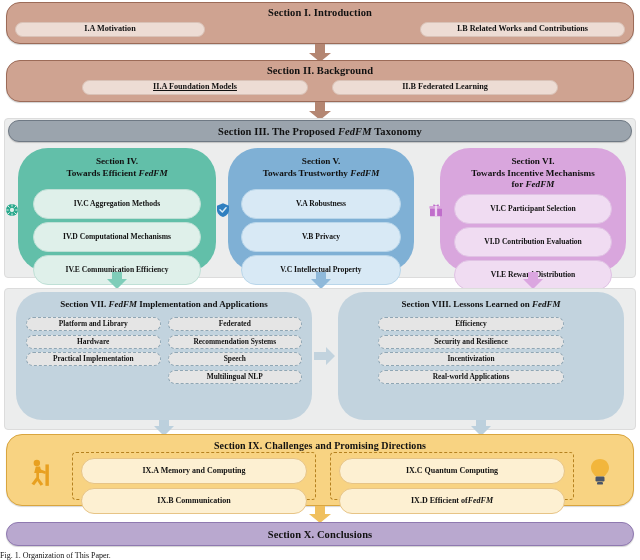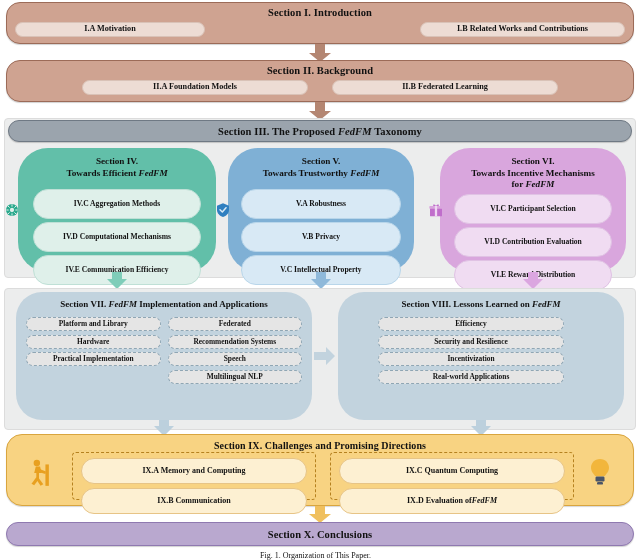--- a/index.html
+++ b/index.html
@@ -146,21 +146,21 @@
     display: flex; align-items: center; justify-content: center;
     box-shadow: 0 1px 1px rgba(0,0,0,.18);
   }
   .purple-box .sec-title { font-size: 10.5px; }
 
   
   .arrow { position: absolute; }
 
   .caption {
     position: absolute;
-    width: 631px; text-align: center;
+    width: 631px; text-align: left;
     font-size: 8px; color: #111;
   }
 </style>
 </head>
 <body>
 
 <div class="page">
 
   <div class="brown-box" style="left:6px; top:2px; width:628px; height:42px;">
     <div class="sec-title" style="margin-top:4px;">Section I. Introduction</div>
@@ -170,21 +170,21 @@
     </div>
   </div>
 
   <svg class="arrow" style="left:308px; top:44px;" width="24" height="18" viewBox="0 0 24 18">
     <polygon points="7,0 17,0 17,9 23,9 12,18 1,9 7,9" fill="#b48672"></polygon>
   </svg>
 
   <div class="brown-box" style="left:6px; top:60px; width:628px; height:42px;">
     <div class="sec-title" style="margin-top:4px;">Section II. Background</div>
     <div style="display:flex; justify-content:center; gap:24px; padding:4px 8px 0 8px;">
-      <div class="pill brown-pill" style="width:226px;">II.A Foundation Models</div>
+      <div class="pill brown-pill" style="width:226px;text-decoration:underline;">II.A Foundation Models</div>
       <div class="pill brown-pill" style="width:226px;">II.B Federated Learning</div>
     </div>
   </div>
 
   <svg class="arrow" style="left:308px; top:102px;" width="24" height="18" viewBox="0 0 24 18">
     <polygon points="7,0 17,0 17,9 23,9 12,18 1,9 7,9" fill="#b48672"></polygon>
   </svg>
 
   <div class="taxo-panel" style="left:4px; top:118px; width:632px; height:160px;"></div>
 
@@ -333,21 +333,21 @@
     <div class="pill orange-pill">IX.A Memory and Computing</div>
     <div class="pill orange-pill">IX.B Communication</div>
   </div>
 
   <div class="dash-group" style="left:330px; top:452px; width:244px; height:48px; padding:5px 8px;">
     <div class="pill orange-pill">
       <span>IX.C Quantum Computing</span>
         <i class="fm"></i>
     </div>
     <div class="pill orange-pill">
-      <span>IX.D Evaluation of </span>
+      <span>IX.D Efficient of </span>
         <i class="fm">FedFM</i>
     </div>
   </div>
 
   <svg class="arrow" style="left:308px; top:506px;" width="24" height="17" viewBox="0 0 24 17">
     <polygon points="7,0 17,0 17,8 23,8 12,17 1,8 7,8" fill="#f0c05e"></polygon>
   </svg>
 
   <div class="purple-box" style="left:6px; top:522px; width:628px; height:24px;">
     <div class="sec-title">Section X. Conclusions</div>

